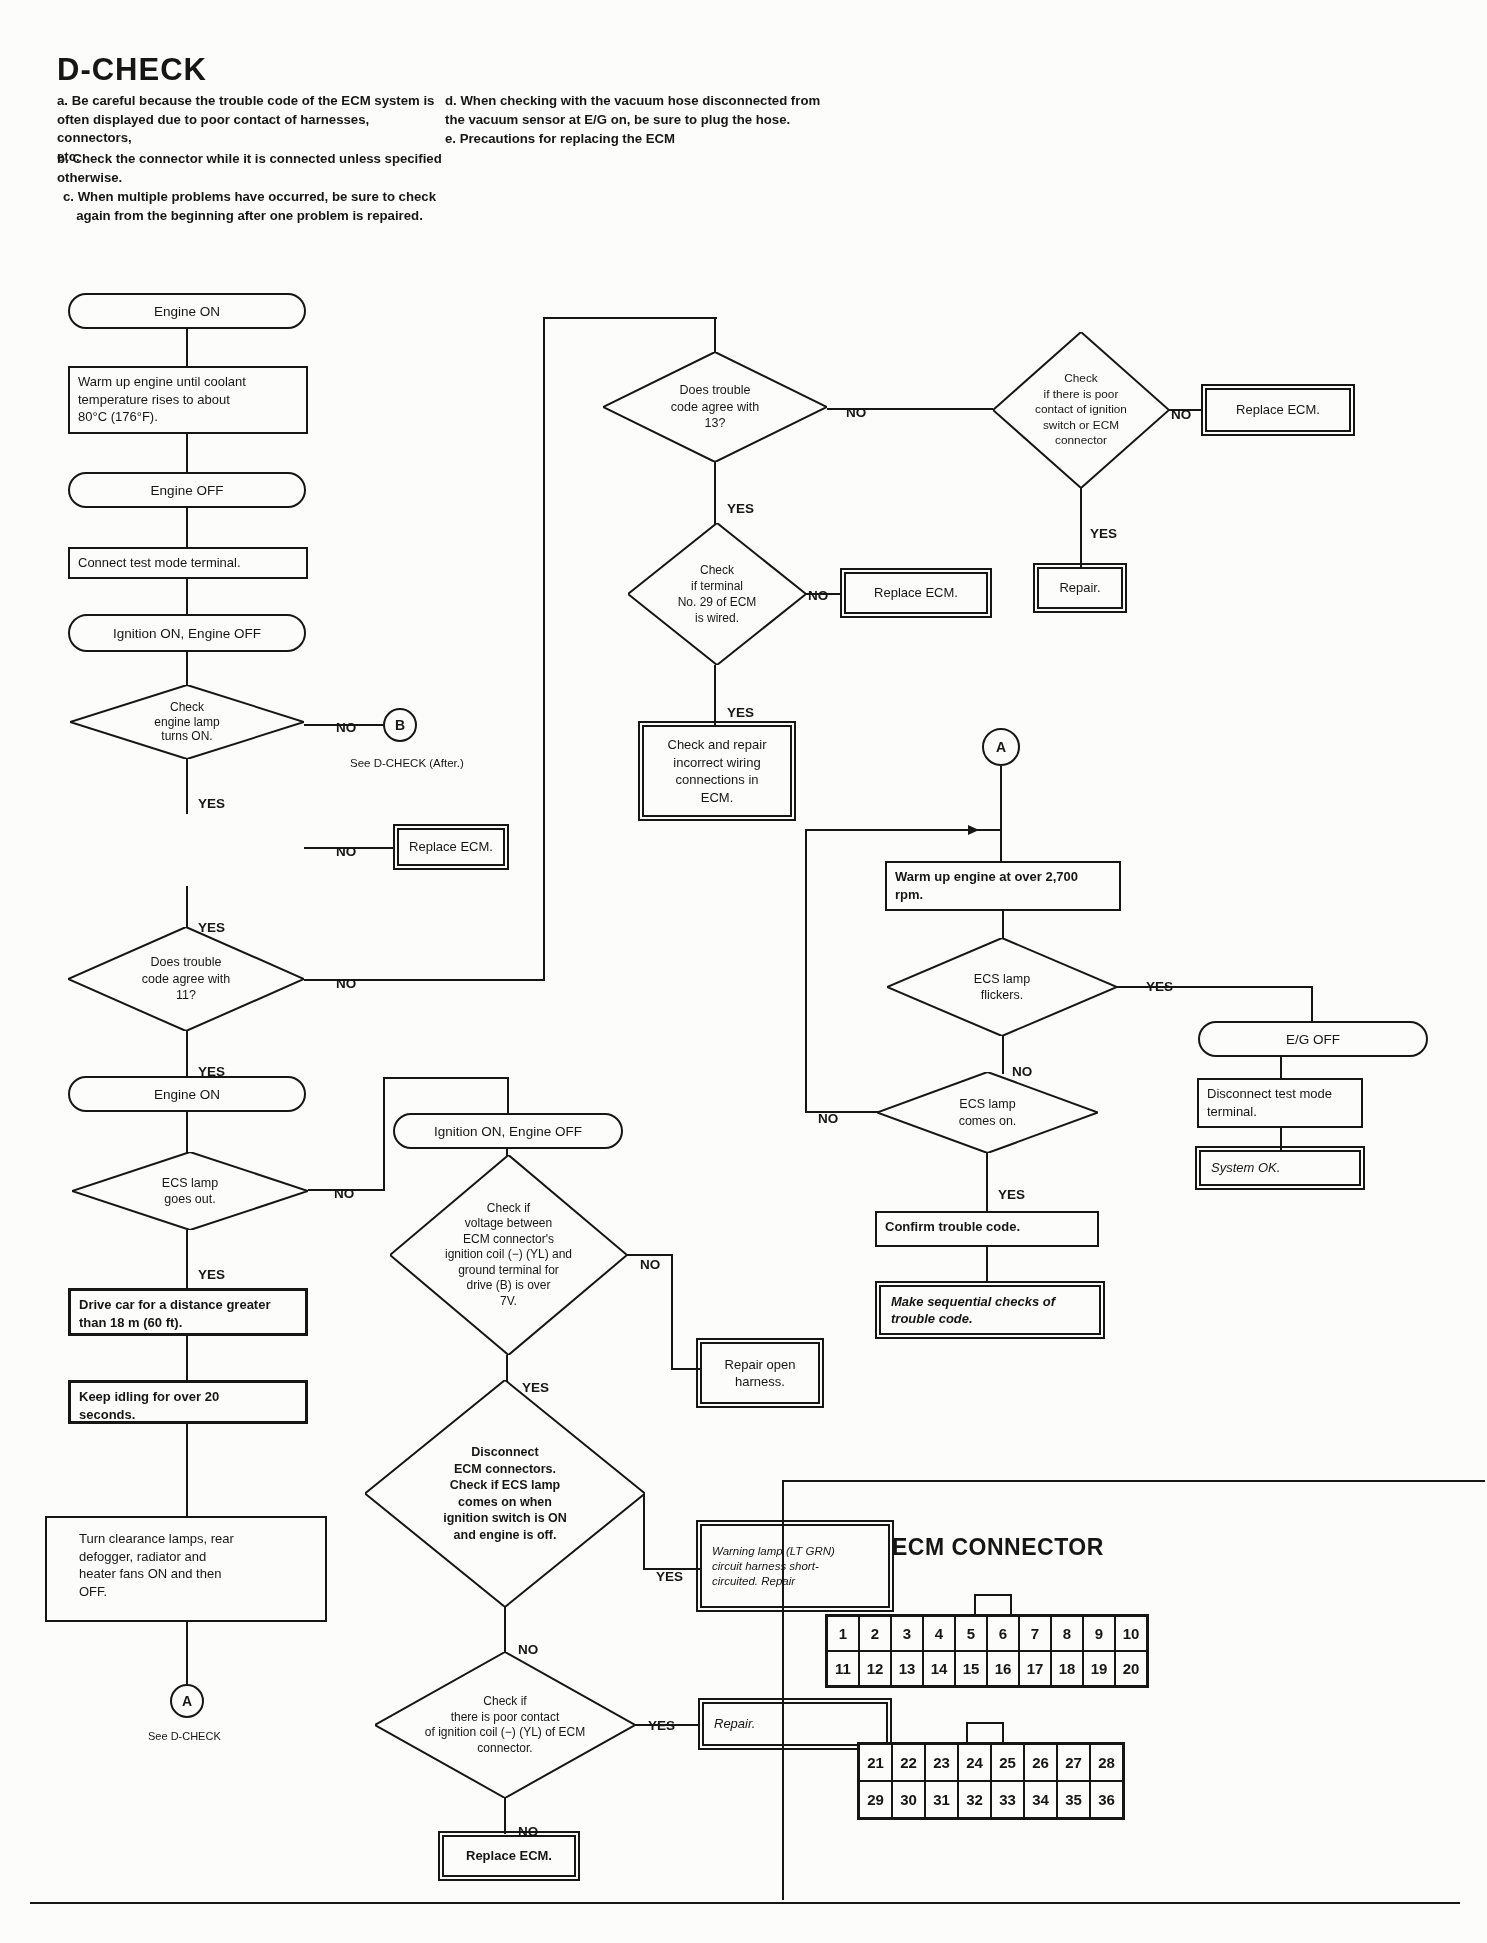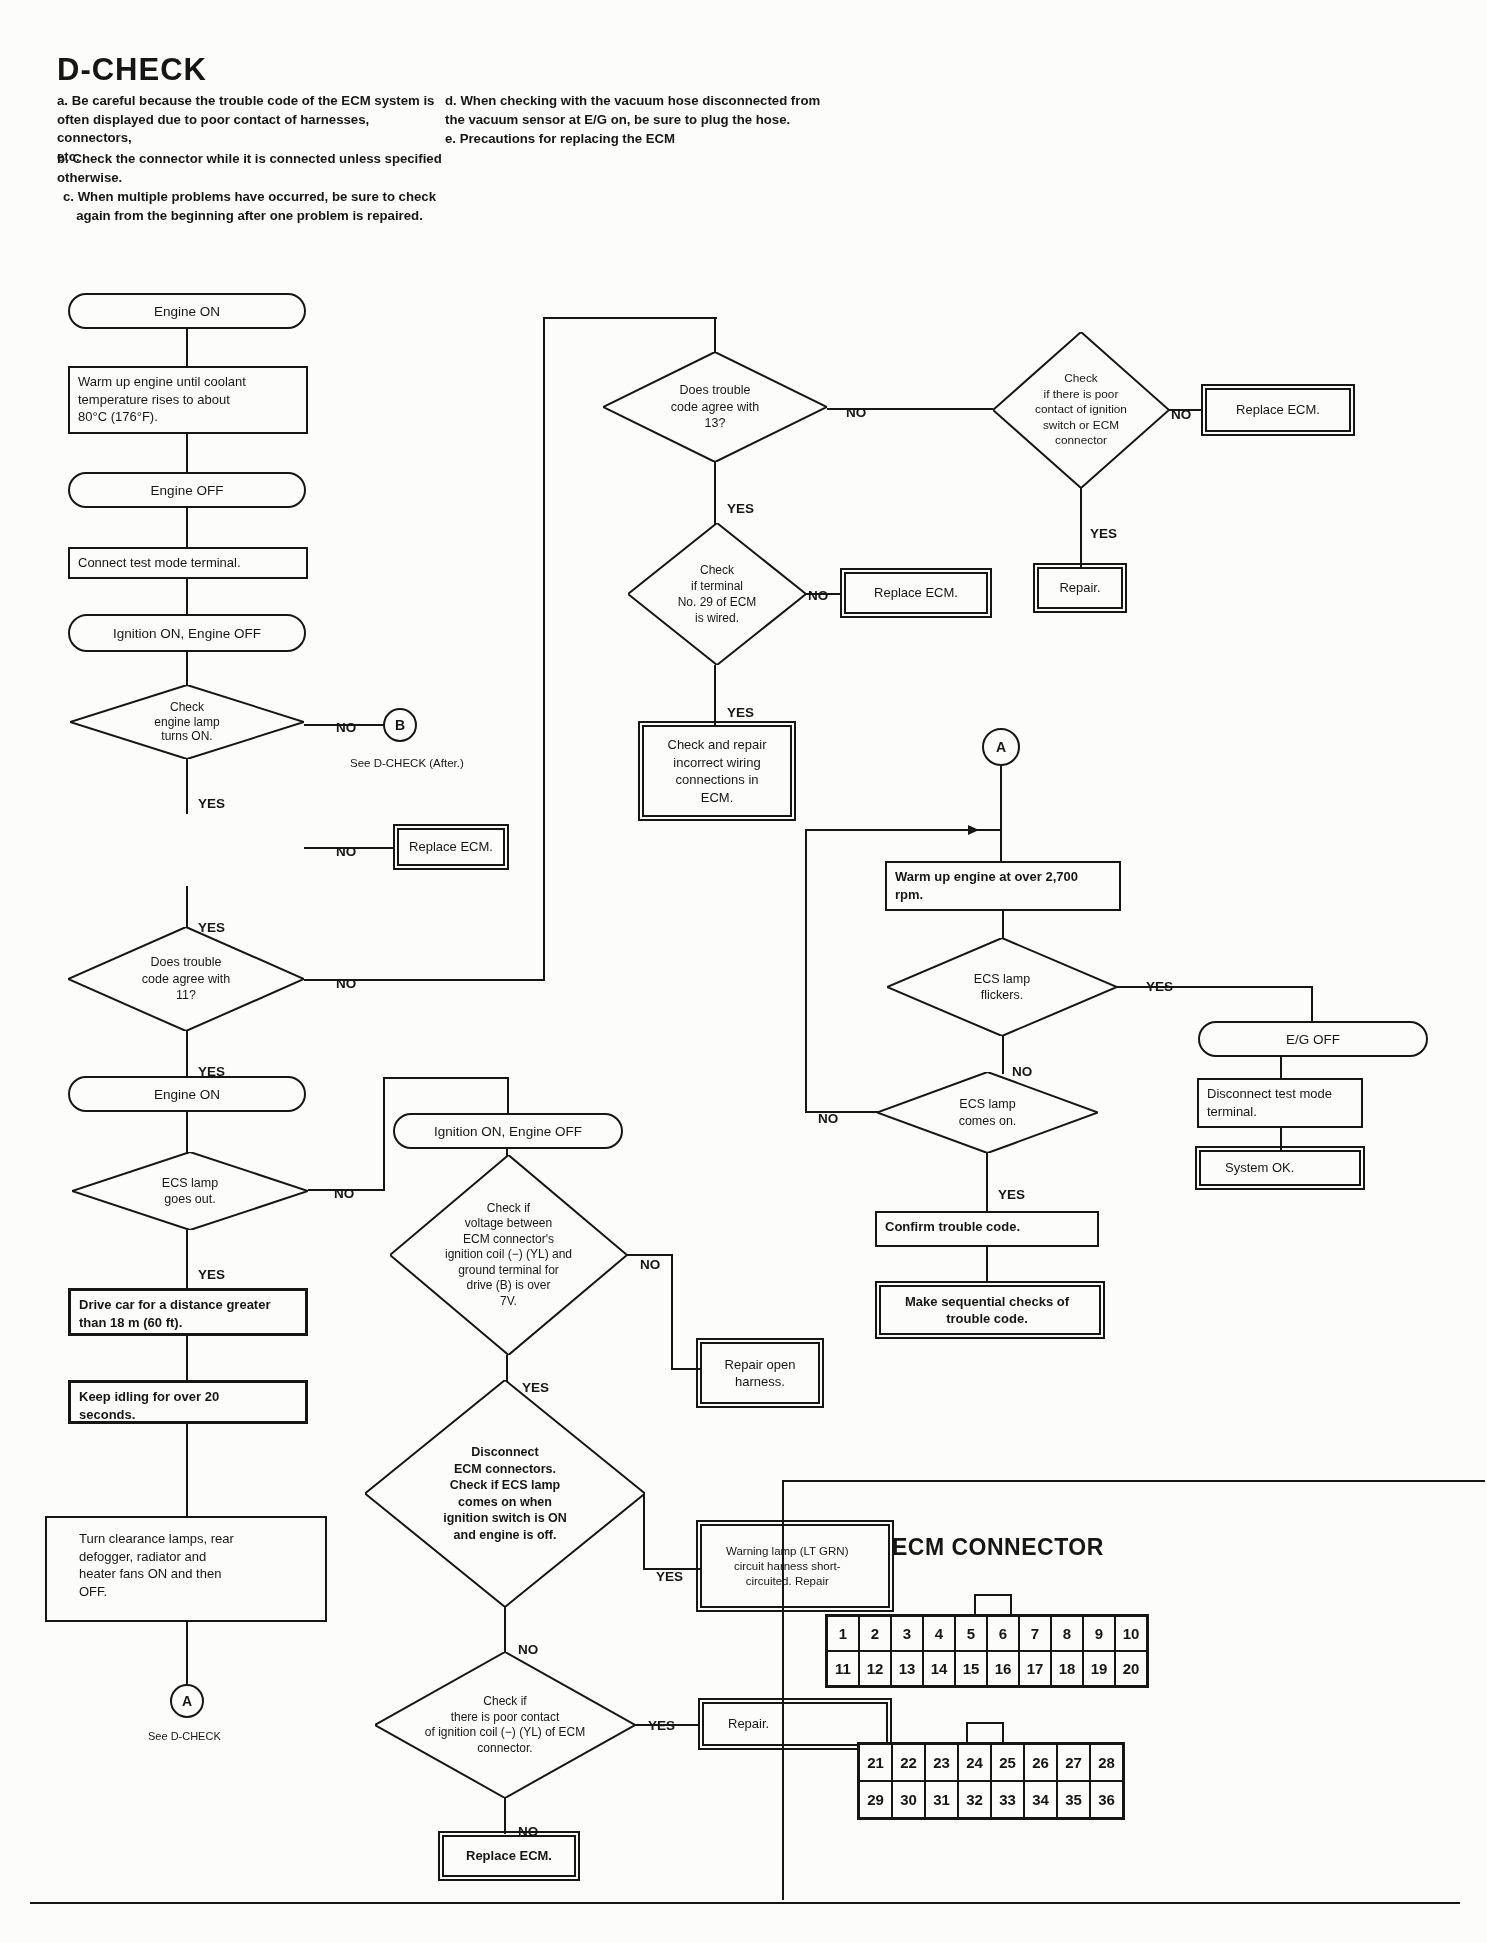--- a/index.html
+++ b/index.html
@@ -6,21 +6,21 @@
   #page{position:relative;width:1487px;height:1943px;background:#fcfcfa;color:#161616;
         font-family:"Liberation Sans",sans-serif;overflow:hidden;}
   .abs{position:absolute;box-sizing:border-box;}
   .title{font-size:31px;font-weight:bold;letter-spacing:1px;}
   .note{font-size:13.2px;font-weight:bold;line-height:18.5px;white-space:pre-line;width:385px;}
   .term{border:2px solid #161616;border-radius:19px;display:flex;align-items:center;justify-content:center;
         font-size:13.5px;background:#fcfcfa;}
   .proc{border:2px solid #161616;padding:5px 8px;font-size:13px;line-height:17.5px;white-space:pre-line;background:#fcfcfa;}
   .result{border:2px solid #161616;outline:2px solid #161616;outline-offset:2px;display:flex;align-items:center;
         justify-content:center;text-align:center;font-size:13px;line-height:17.5px;white-space:pre-line;background:#fcfcfa;}
-  .result.ta-l{justify-content:flex-start;text-align:center;padding:4px 24px;}
+  .result.ta-l{justify-content:flex-start;text-align:left;padding:4px 10px;font-style:italic;}
   .bold{font-weight:bold;}
   .diamond{background:transparent;}
   .dsvg{position:absolute;left:0;top:0;width:100%;height:100%;}
   .dsvg polygon{fill:#fcfcfa;stroke:#161616;stroke-width:2;vector-effect:non-scaling-stroke;}
   .dtext{position:absolute;left:0;top:0;width:100%;height:100%;display:flex;align-items:center;justify-content:center;
         text-align:center;font-size:12.5px;line-height:16.5px;white-space:pre-line;}
   .ln{background:#161616;}
   .lbl{font-size:13.5px;font-weight:bold;margin-top:24px;}
   .circ{border:2px solid #161616;border-radius:50%;display:flex;align-items:center;justify-content:center;
         font-size:14px;font-weight:bold;background:#fcfcfa;}

